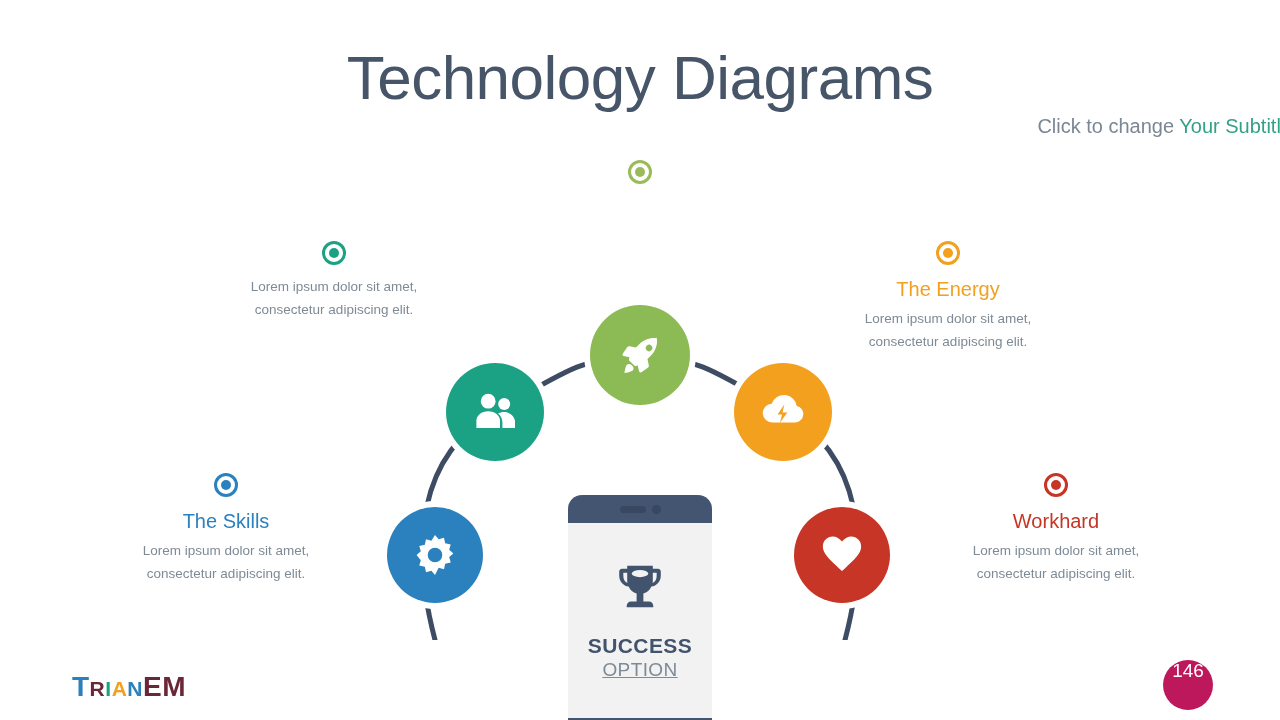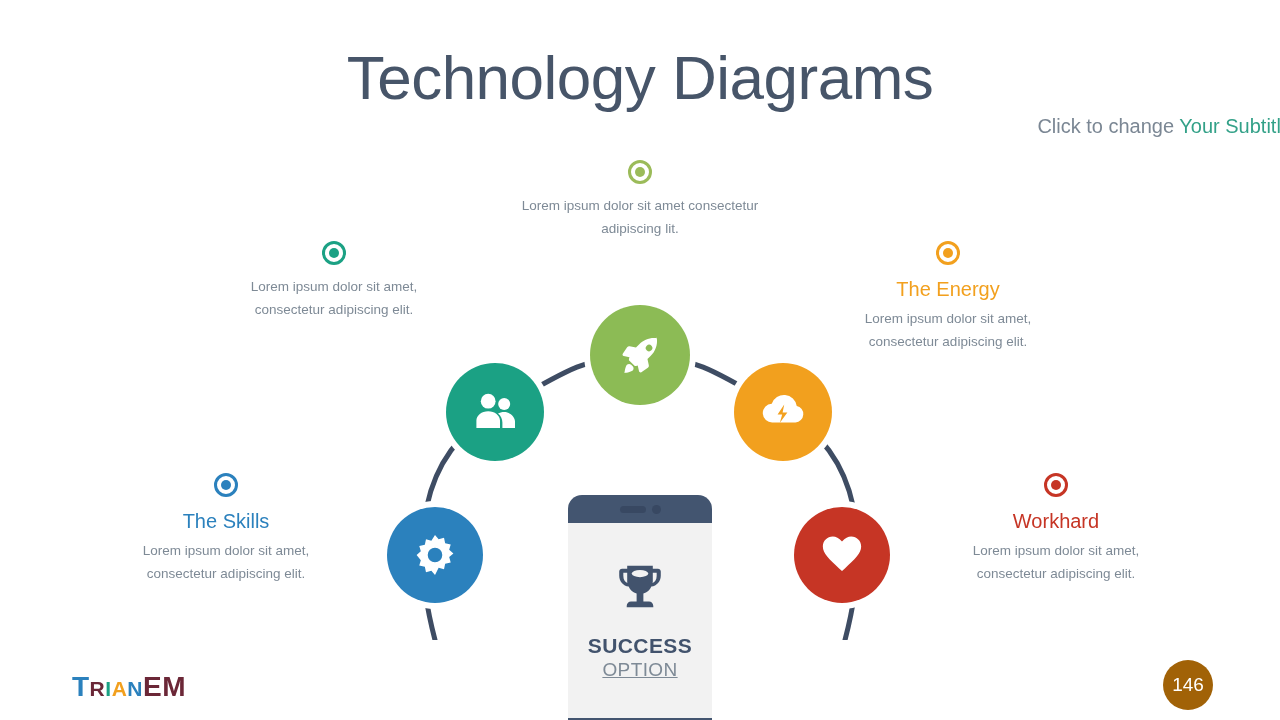--- a/index.html
+++ b/index.html
@@ -218,40 +218,39 @@
   .logo .cap { font-size: 28px; }
   .logo .sml { font-size: 21px; }
 
   .page-badge {
     position: absolute;
     left: 1163px;
     top: 660px;
     width: 50px;
     height: 50px;
     border-radius: 50%;
-    background: #a16207;
+    background: #be185d;
     color: #ffffff;
     display: flex;
-    align-items: center;
+    align-items: flex-start;
     justify-content: center;
     font-size: 19px;
     font-weight: 400;
   }
 </style>
 </head>
 <body>
 
 <div class="slide">
 
   <div class="title">Technology Diagrams</div>
   <div class="subtitle"><span>Click to change </span><span class="accent">Your Subtitle</span></div>
 
   <div class="callout" id="callout-workhard">
     <span class="bullet-icon" style="color:#9bbb59"></span>
-    <span class="callout-desc">Lorem ipsum dolor sit amet consectetur adipiscing lit.</span>
   </div>
 
   <div class="callout" id="callout-teamwork">
     <span class="bullet-icon" style="color:#1ba184"></span>
     <span class="callout-desc">Lorem ipsum dolor sit amet, consectetur adipiscing elit.</span>
   </div>
 
   <div class="callout" id="callout-energy">
     <span class="bullet-icon" style="color:#f2a01e"></span>
     <span class="callout-label" style="color:#f2a01e">The Energy</span>

